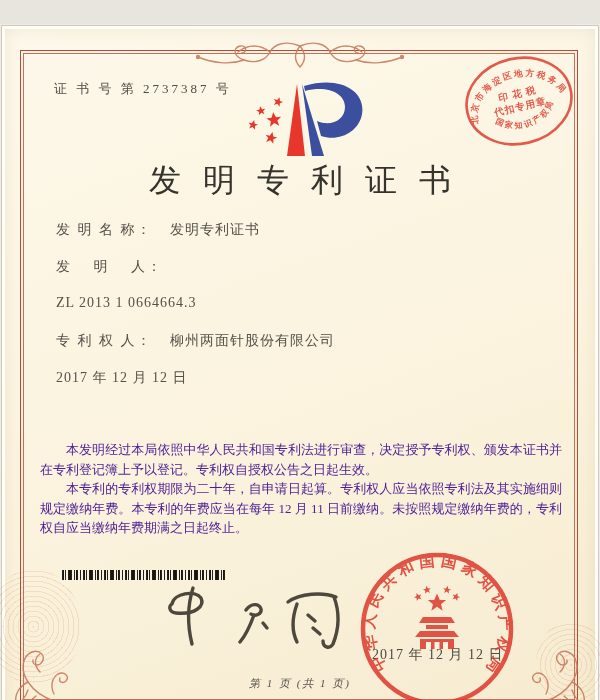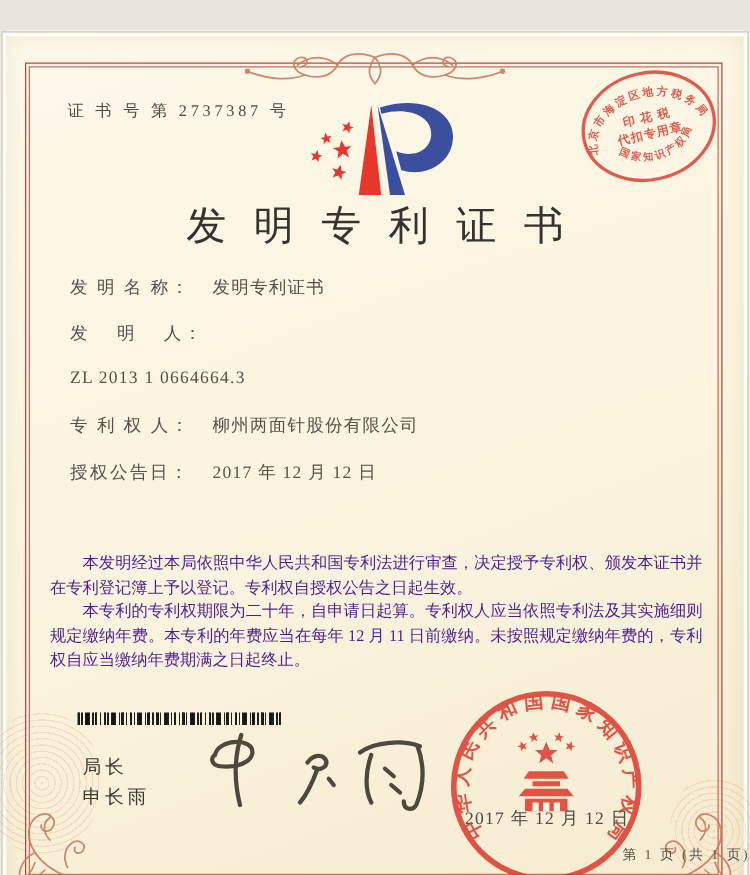--- a/index.html
+++ b/index.html
@@ -31,22 +31,22 @@
              color:#4c1d95;text-align:justify;}
   .body-text p{margin:0;text-indent:2em;}
   .barcode{position:absolute;left:62px;top:546px;width:164px;height:10px;
            background:repeating-linear-gradient(90deg,#23211e 0 1px,transparent 1px 3px),
                       repeating-linear-gradient(90deg,#17150f 0 2px,transparent 2px 7px);}
   .signer{position:absolute;left:66px;top:578px;font-size:15px;color:#3b382f;letter-spacing:3px;line-height:24px;}
   .signature-svg{position:absolute;left:150px;top:554px;width:215px;height:80px;}
   .issue-date{position:absolute;left:372px;top:622px;font-size:14px;color:#4c4a42;letter-spacing:1px;z-index:1;}
   .round-seal{position:absolute;left:356px;top:524px;width:162px;height:162px;z-index:2;opacity:.85;}
   .oval-seal{position:absolute;left:458px;top:24px;width:122px;height:106px;transform:rotate(-13deg);opacity:.82;}
-  .page-footer{position:absolute;left:0;right:0;top:652px;text-align:right;font-size:11px;
-               color:#55524a;letter-spacing:2px;}
+  .page-footer{position:absolute;left:0;right:0;top:652px;text-align:center;font-size:11px;
+               color:#55524a;letter-spacing:2px;font-style:italic;}
 </style>
 </head>
 <body>
 
 <div class="page">
   <div class="sheet"></div>
 
   <div class="rosette left"></div>
   <div class="rosette right"></div>
 
@@ -118,36 +118,31 @@
       <span class="field-label">发　 明 　人：</span>
     </div>
     <div class="field-row">
       <span class="field-value">ZL 2013 1 0664664.3</span>
     </div>
     <div class="field-row">
       <span class="field-label">专 利 权 人：</span>
       <span class="field-value">柳州两面针股份有限公司</span>
     </div>
     <div class="field-row">
-      <span class="field-label">授权公告日：</span>
       <span class="field-value">2017 年 12 月 12 日</span>
     </div>
   </div>
 
   <div class="body-text">
     <p>本发明经过本局依照中华人民共和国专利法进行审查，决定授予专利权、颁发本证书并在专利登记簿上予以登记。专利权自授权公告之日起生效。</p>
     <p>本专利的专利权期限为二十年，自申请日起算。专利权人应当依照专利法及其实施细则规定缴纳年费。本专利的年费应当在每年 12 月 11 日前缴纳。未按照规定缴纳年费的，专利权自应当缴纳年费期满之日起终止。</p>
   </div>
 
   <div class="barcode"></div>
 
-  <div class="signer">
-    <div>局长</div>
-    <div>申长雨</div>
-  </div>
 
   <svg class="signature-svg" viewBox="0 0 215 80">
     <g stroke="#3f3a30" stroke-width="3.4" fill="none" stroke-linecap="round" opacity=".92">
       <path d="M43,10 C38,26 37,46 42,66"></path>
       <path d="M22,26 C24,15 45,12 51,20 C55,28 45,37 26,35 C18,34 19,27 22,26"></path>
       <path d="M96,32 C101,25 109,25 111,31 C112,36 105,39 101,36"></path>
       <path d="M104,37 C100,48 96,57 90,64"></path>
       <path d="M113,45 l4,5"></path>
       <path d="M138,24 C150,15 173,14 186,19"></path>
       <path d="M147,26 C142,40 142,54 147,64"></path>

